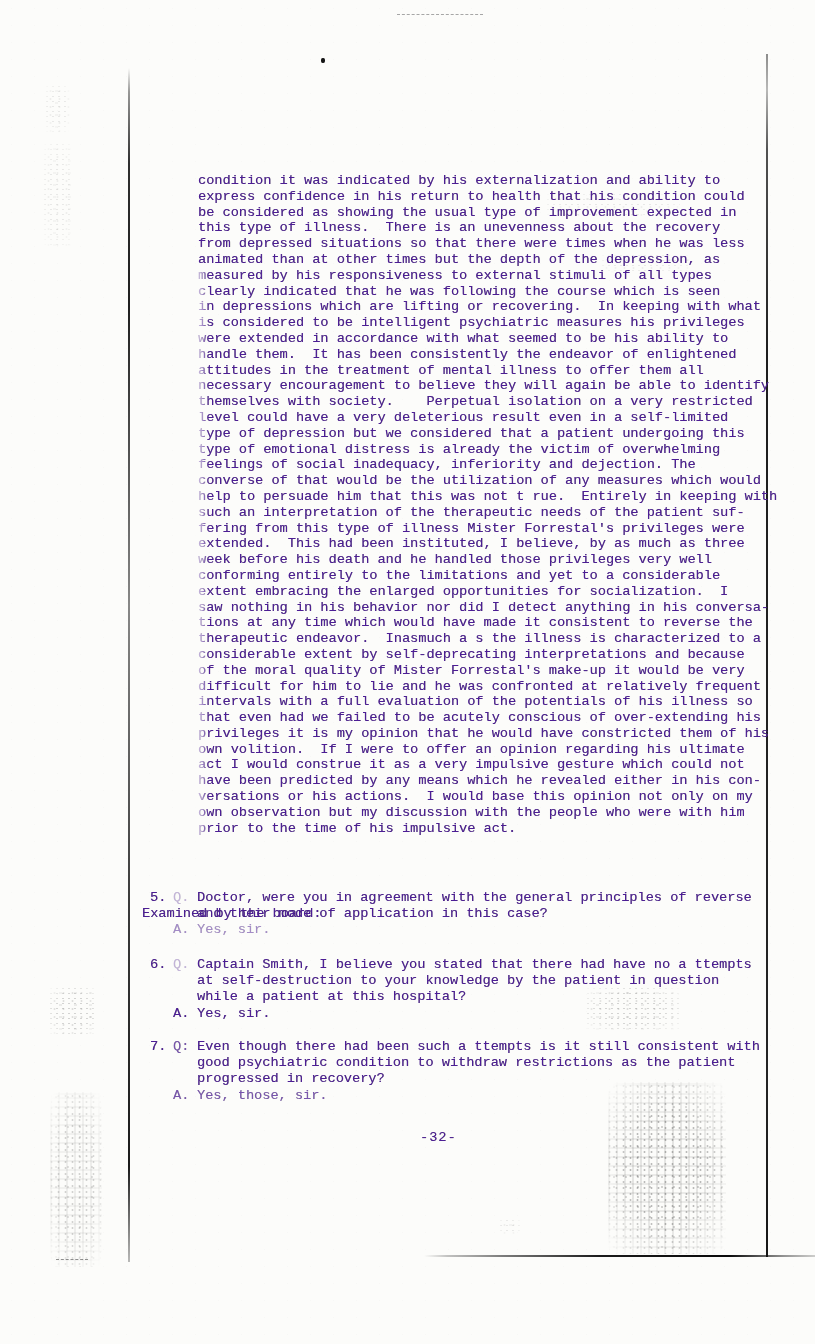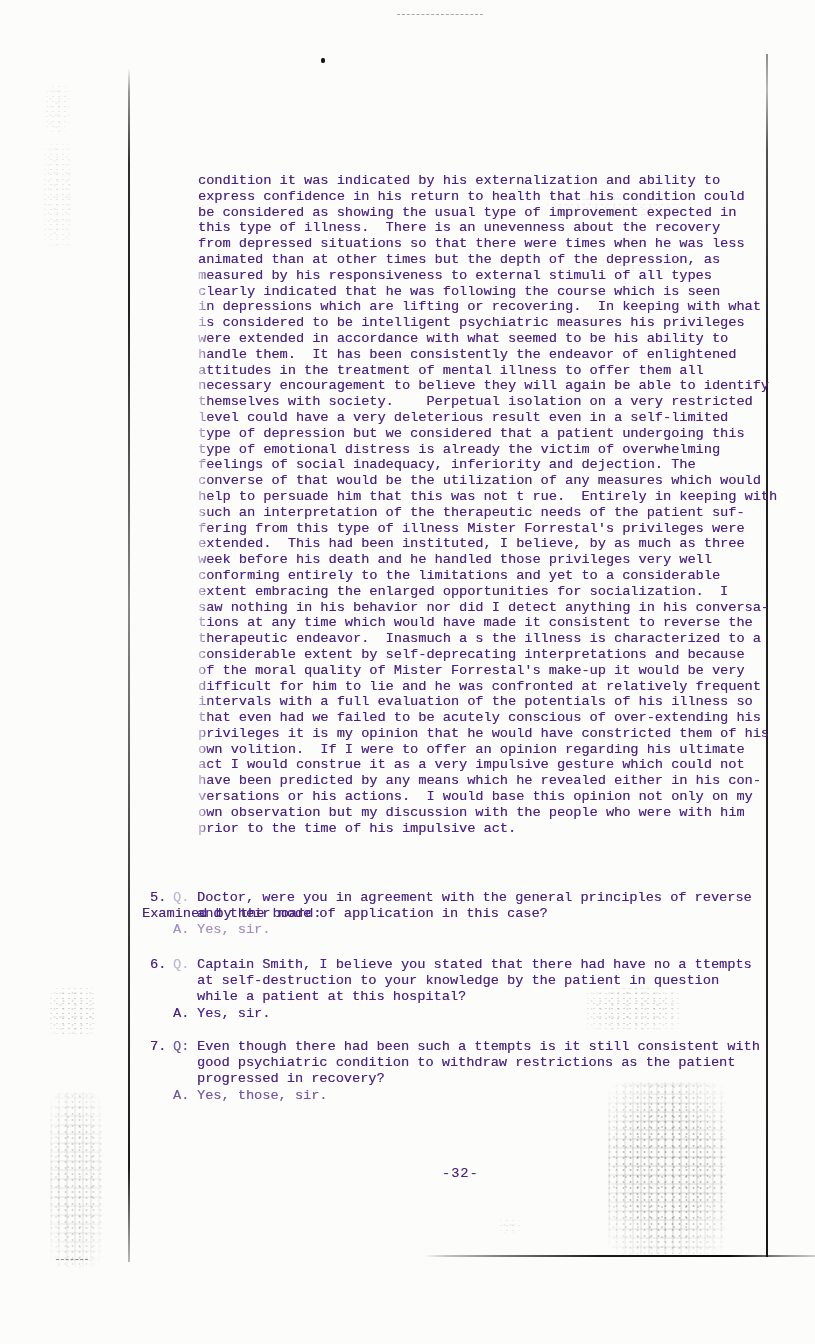--- a/index.html
+++ b/index.html
@@ -32,21 +32,21 @@
   .qa{position:absolute;left:150px;}
   .qa .qrow{display:flex;align-items:flex-start;}
   .qa .txt{line-height:16.2px;}
   .qa .num{display:inline-block;width:23px;}
   .qa .qlabel{display:inline-block;width:24px;}
   .qa .arow{margin-left:23px;margin-top:0;display:flex;}
   .qa .alabel{display:inline-block;width:24px;}
   .faint{opacity:.32;}
   .semi-faint{opacity:.75;}
   .faded-row{opacity:.5;}
-  .pagenum{position:absolute;left:442px;top:1130px;letter-spacing:1px;margin-top:36px;}
+  .pagenum{position:absolute;left:420px;top:1130px;letter-spacing:1px;}
   
   .left-rule{
     position:absolute;left:128px;top:68px;width:2px;height:1194px;
     background:linear-gradient(180deg,
       rgba(30,30,30,0) 0%, rgba(30,30,30,.45) 2%,
       rgba(25,25,25,.9) 8%, rgba(20,20,20,.95) 20%,
       rgba(40,40,40,.55) 45%, rgba(25,25,25,.85) 70%,
       rgba(15,15,15,.95) 92%, rgba(30,30,30,.3) 100%);
   }
   .right-rule{

